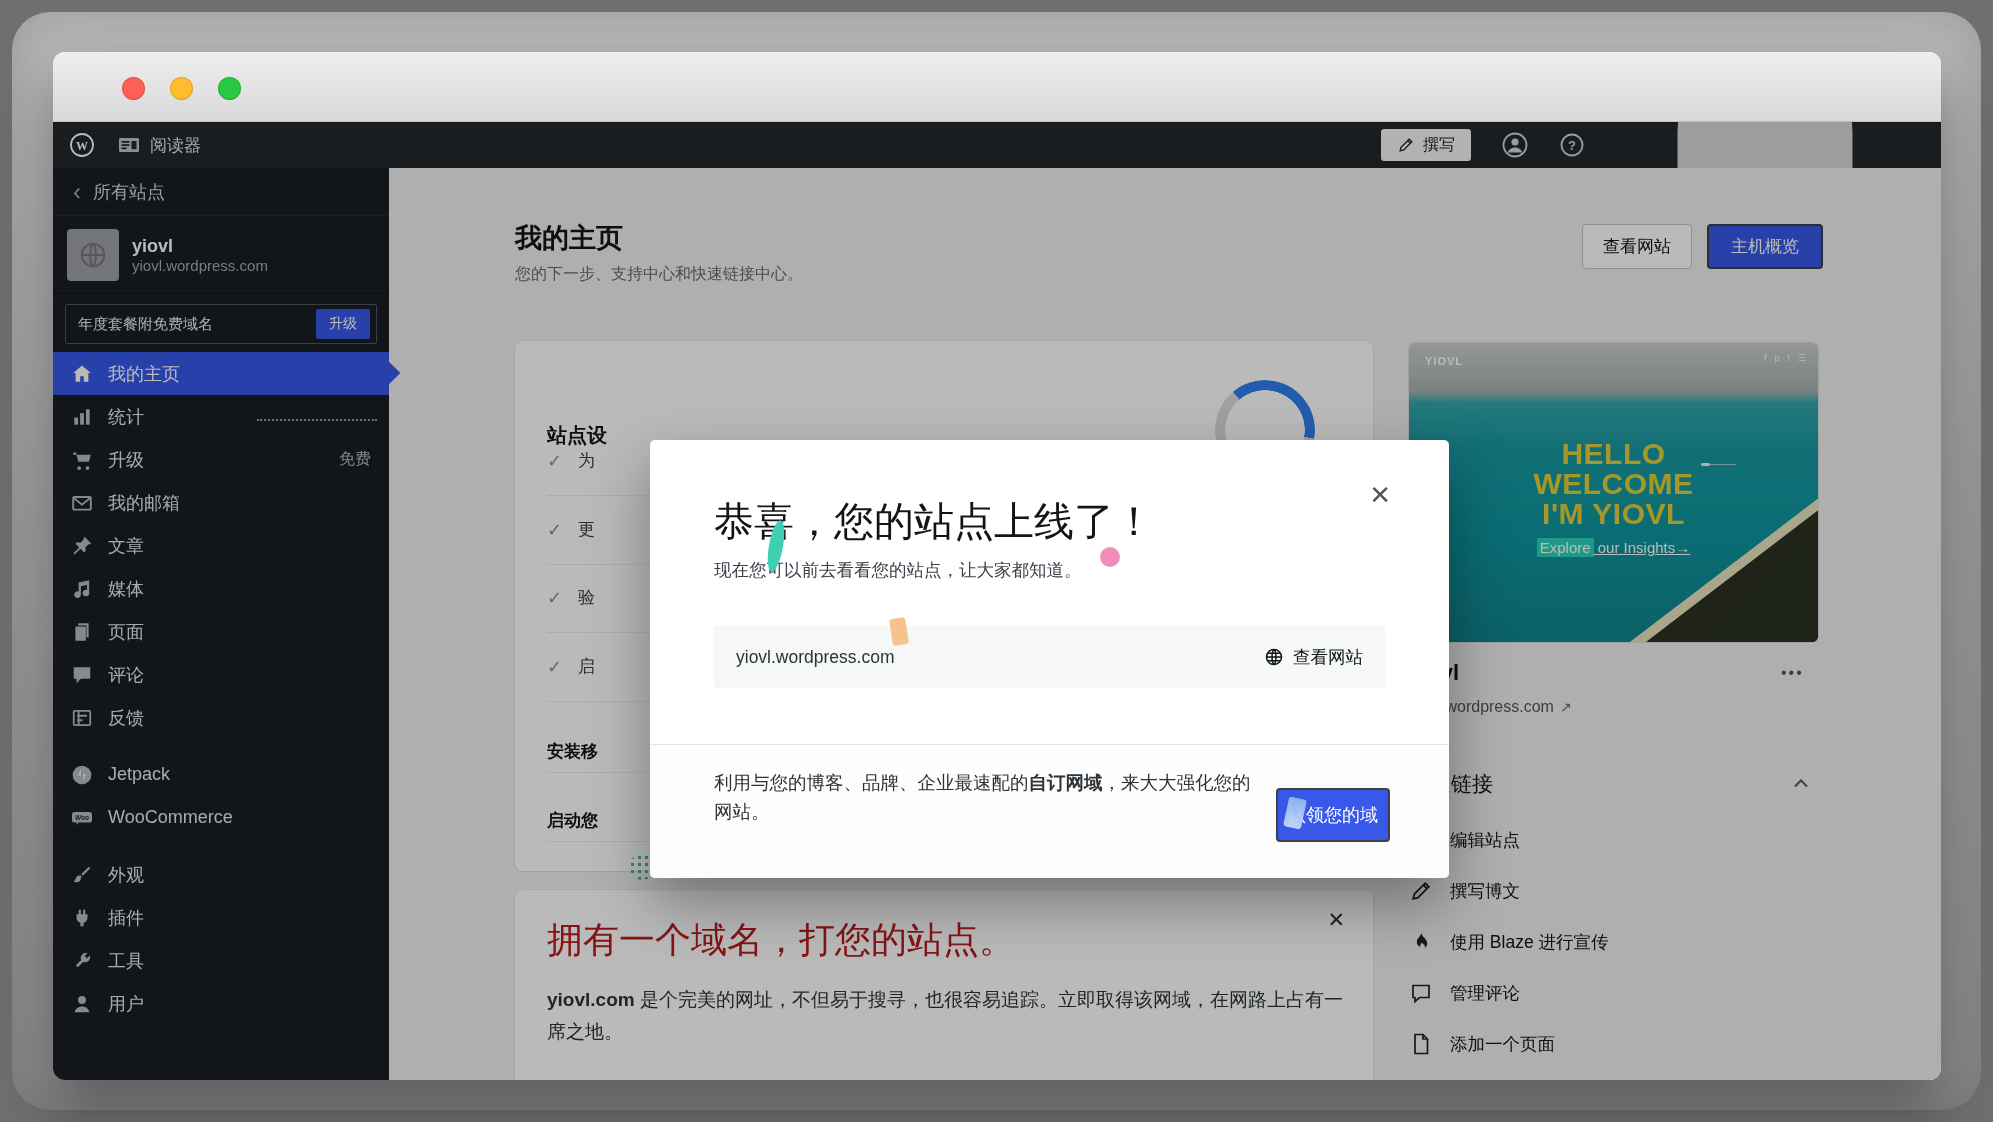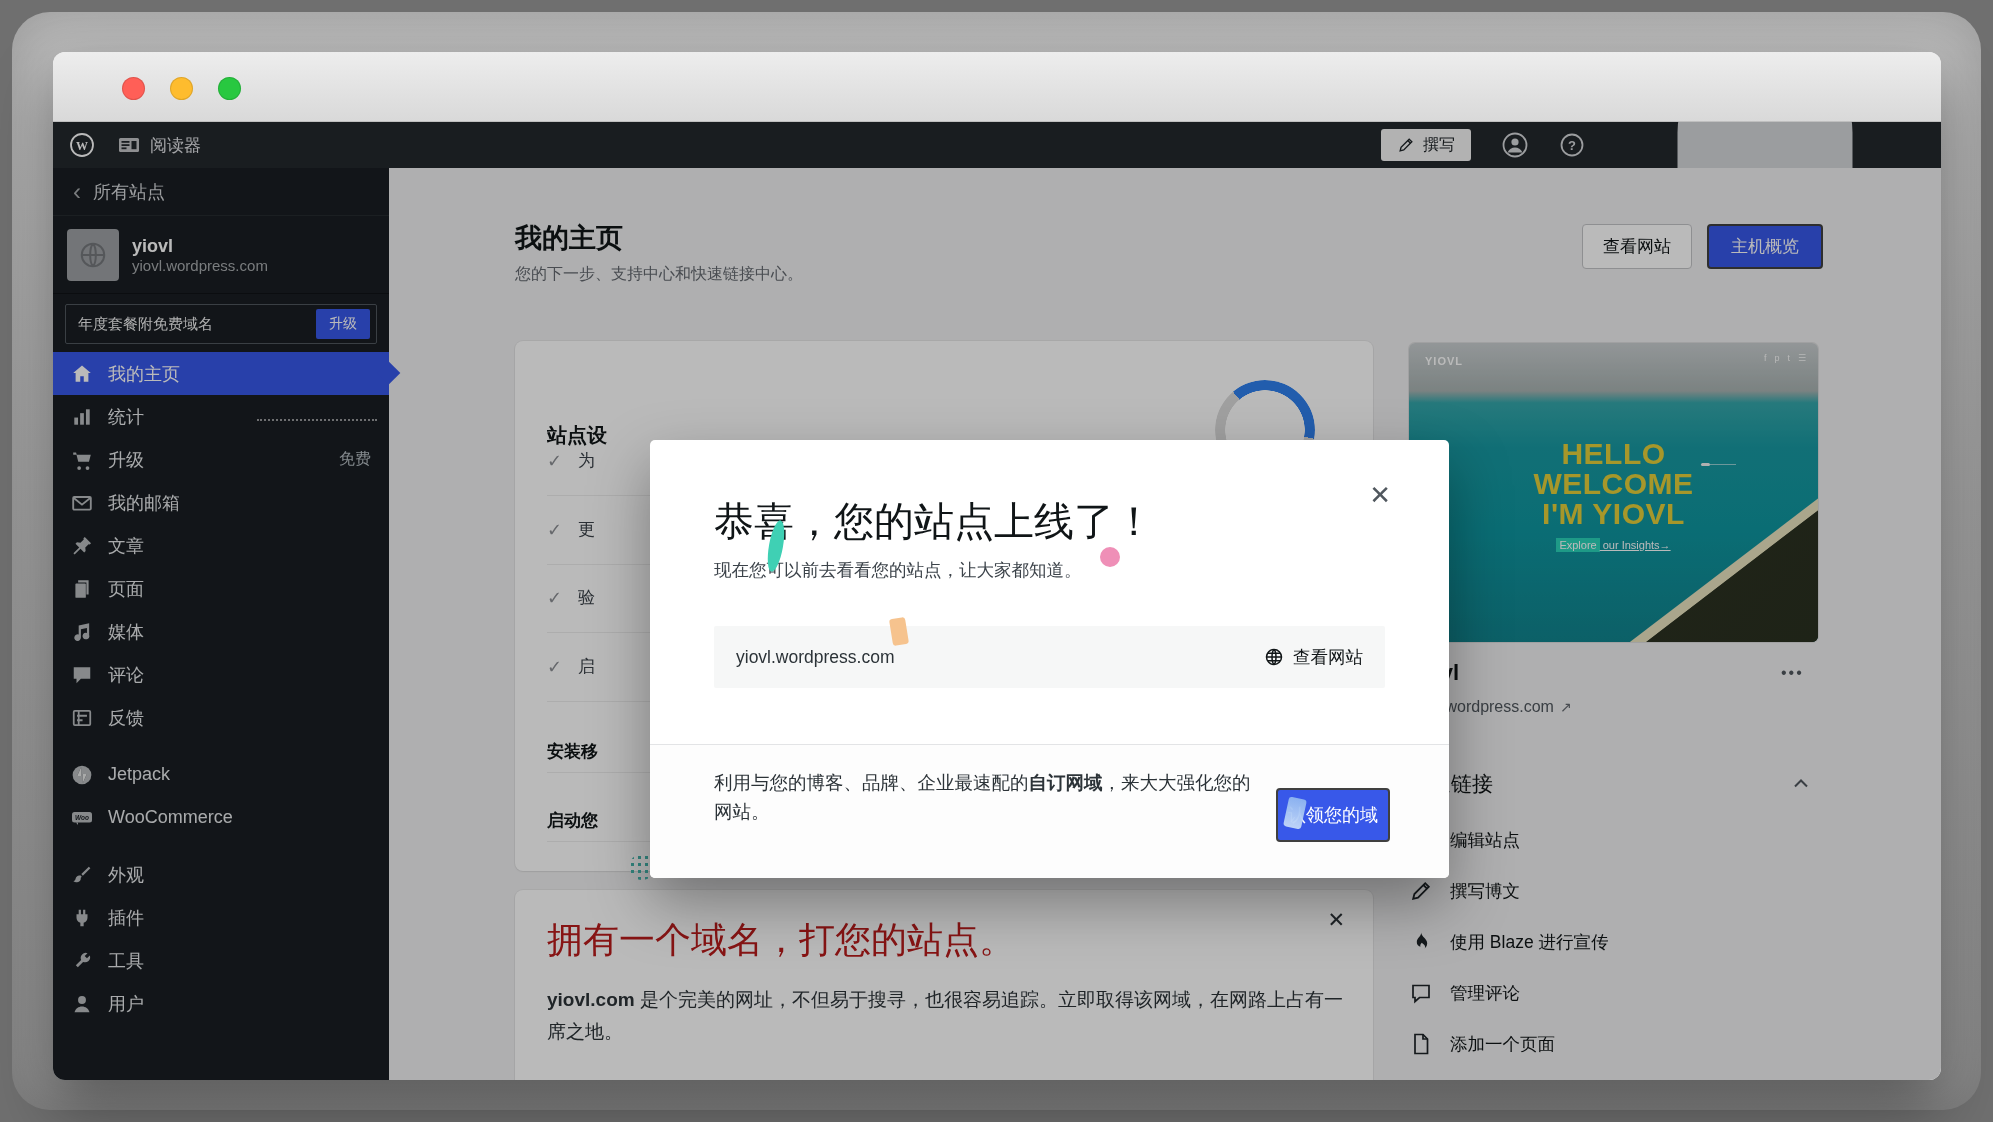--- a/index.html
+++ b/index.html
@@ -93,21 +93,21 @@
   .preview { position:absolute; left:1020px; top:175px; width:409px; height:299px; border-radius:6px;
              overflow:hidden; box-shadow:0 0 0 1px rgba(0,0,0,.08); cursor:pointer;
              background:linear-gradient(180deg,#c9ced0 0%,#a9b3b2 16%,#35a7ab 20%,#1899a2 35%,#0f96a0 62%,#11848e 100%); }
   .pv-sand { position:absolute; inset:0; clip-path:polygon(54% 100%,100% 52%,100% 60%,60% 100%); background:#e9e4c0; }
   .pv-cliff { position:absolute; inset:0; clip-path:polygon(58% 100%,100% 56%,100% 100%);
               background:linear-gradient(135deg,#55604040,#2a3020),linear-gradient(120deg,#4d5838,#232a1b 70%); }
   .pv-logo { position:absolute; left:16px; top:12px; color:#fff; font-size:11px; font-weight:800; letter-spacing:1px; }
   .pv-icons { position:absolute; right:12px; top:10px; color:#fff; font-size:9px; display:flex; gap:8px; opacity:.95; }
   .pv-head { position:absolute; left:0; right:0; top:96px; text-align:center; color:#e4cf3a;
              font-size:30px; font-weight:800; line-height:1.0; letter-spacing:.5px; }
-  .pv-cta { position:absolute; left:0; right:0; top:196px; text-align:center; color:#fff; font-size:11px; }
+  .pv-cta { position:absolute; left:0; right:0; top:196px; text-align:center; color:#fff; font-size:15px; }
   .pv-cta .hl { background:#2ad3b9; padding:1px 3px; }
   .pv-cta .rest { text-decoration:underline; }
   .pv-boat { position:absolute; left:292px; top:120px; width:9px; height:3px; border-radius:2px; background:#f2f2f2; }
   .pv-boat::after { content:""; position:absolute; left:9px; top:1px; width:26px; height:1px; background:rgba(255,255,255,.55); }
 
   .rp-name { position:absolute; left:1020px; top:492px; font-size:22px; font-weight:700; color:#101517; }
   .rp-ellipsis { position:absolute; left:1392px; top:496px; font-size:16px; letter-spacing:2px; color:#50575e; cursor:pointer; }
   .rp-url { position:absolute; left:1020px; top:530px; font-size:16px; color:#50575e; cursor:pointer; }
   .rp-url .ext { font-size:14px; color:#646970; margin-left:6px; }
   .ql-title { position:absolute; left:1020px; top:602px; font-size:21px; font-weight:500; color:#101517; }
@@ -273,35 +273,35 @@
           <span class="ic">
             <svg viewBox="0 0 20 20" fill="currentColor">
               <path d="M12.5 1.8l5.7 5.7-1.2 1.2-1-.3-3 3 .3 3.2-1.3 1.3-3.4-3.4-5.3 5.3-1.1-1.1 5.3-5.3L4.1 8l1.3-1.3 3.2.3 3-3-.3-1z"></path>
             </svg>
           </span>
           <span>文章</span>
         </li>
         <li class="mi">
           <span class="ic">
             <svg viewBox="0 0 20 20" fill="currentColor">
-              <path d="M6.5 2h9.5v13h-2V4h-7.5z"></path>
-              <rect x="4" y="5" width="9.5" height="13" rx="0.8"></rect>
-            </svg>
-          </span>
-          <span>页面</span>
-        </li>
-        <li class="mi">
-          <span class="ic">
-            <svg viewBox="0 0 20 20" fill="currentColor">
               <path d="M16.5 2L7 4v8.3a3 3 0 102 2.8V7.5l5.5-1.2v4.5a3 3 0 102 2.8z" fill-rule="evenodd"></path>
               <circle cx="5.8" cy="15.4" r="2.3"></circle>
               <circle cx="14.3" cy="13.9" r="2.3"></circle>
             </svg>
           </span>
           <span>媒体</span>
+        </li>
+        <li class="mi">
+          <span class="ic">
+            <svg viewBox="0 0 20 20" fill="currentColor">
+              <path d="M6.5 2h9.5v13h-2V4h-7.5z"></path>
+              <rect x="4" y="5" width="9.5" height="13" rx="0.8"></rect>
+            </svg>
+          </span>
+          <span>页面</span>
         </li>
         <li class="mi">
           <span class="ic">
             <svg viewBox="0 0 20 20" fill="currentColor">
               <path d="M2.5 3h15v10.5H9L5 17.5v-4H2.5z"></path>
             </svg>
           </span>
           <span>评论</span>
         </li>
         <li class="mi">

